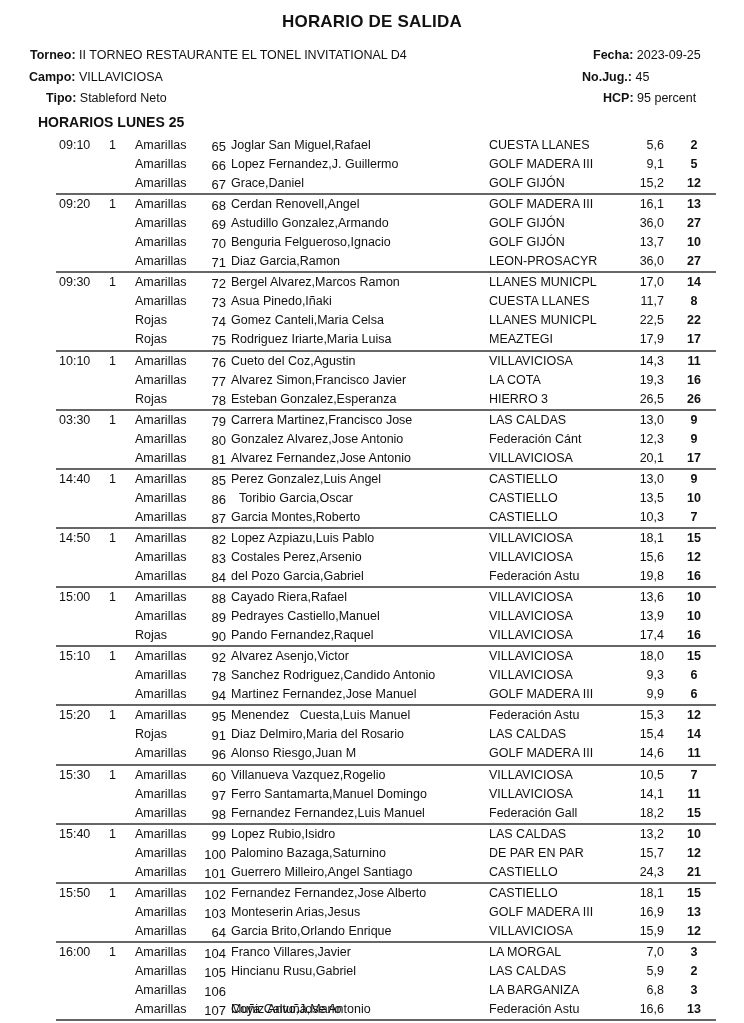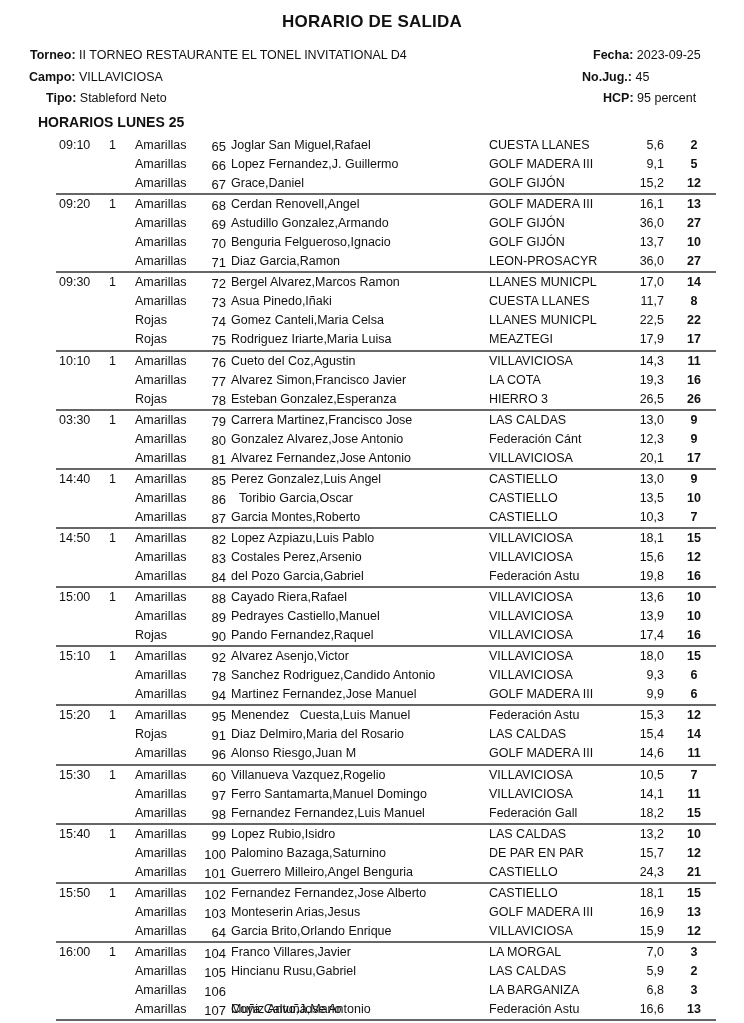--- a/index.html
+++ b/index.html
@@ -398,21 +398,21 @@
           <span class="c-tee">Amarillas</span>
           <span class="c-id">100</span>
           <span class="c-name" style="white-space: pre;">Palomino Bazaga,Saturnino</span>
           <span class="c-club">DE PAR EN PAR</span>
           <span class="c-hcp">15,7</span>
           <span class="c-juego">12</span>
         </div>
         <div class="row">
           <span class="c-tee">Amarillas</span>
           <span class="c-id">101</span>
-          <span class="c-name" style="white-space: pre;">Guerrero Milleiro,Angel Benguria</span>
+          <span class="c-name" style="white-space: pre;">Guerrero Milleiro,Angel Santiago</span>
           <span class="c-club">CASTIELLO</span>
           <span class="c-hcp">24,3</span>
           <span class="c-juego">21</span>
         </div>
       </div>
       <div class="group">
         <div class="row">
           <span class="c-hora">15:50</span>
           <span class="c-barra">1</span>
           <span class="c-tee">Amarillas</span>

